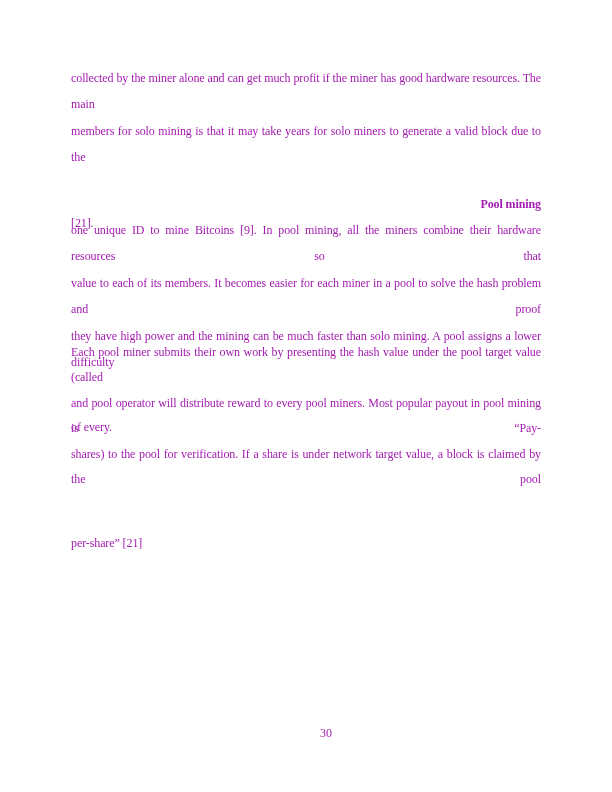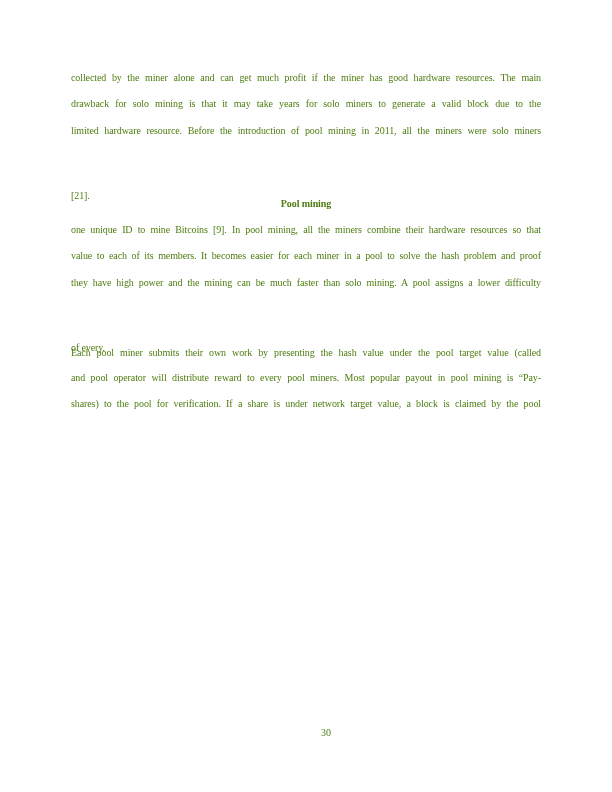--- a/index.html
+++ b/index.html
@@ -5,37 +5,37 @@
   html, body {
     margin: 0;
     padding: 0;
     background: #ffffff;
   }
   .page {
     position: relative;
     width: 612px;
     height: 792px;
     background: #ffffff;
-    color: #4d7c0f;
+    color: #a21caf;
     font-family: "Liberation Serif", "DejaVu Serif", serif;
-    font-size: 10px;
+    font-size: 12px;
     overflow: hidden;
   }
   .textblock {
     position: absolute;
     left: 71px;
     width: 470px;
     letter-spacing: -0.1px;
   }
   .block-a { top: 65px;  line-height: 26.4px; }
   .block-b { top: 190.5px; line-height: 26.4px; }
   .block-c { top: 340px; line-height: 25.4px; }
   .heading {
     font-weight: bold;
-    text-align: center;
+    text-align: right;
   }
   
   .jline {
     text-align: justify;
     text-align-last: justify;
   }
   .jline-last {
     text-align: justify;
     text-align-last: left;
     margin-top: 39px;
@@ -50,36 +50,36 @@
     margin-left: 20px;
   }
 </style>
 </head>
 <body>
 
 <div class="page">
 
   <div class="textblock block-a">
       <div class="jline">collected by the miner alone and can get much profit if the miner has good hardware resources. The main</div>
-      <div class="jline">drawback for solo mining is that it may take years for solo miners to generate a valid block due to the</div>
-      <div class="jline">limited hardware resource. Before the introduction of pool mining in 2011, all the miners were solo miners</div>
+      <div class="jline">members for solo mining is that it may take years for solo miners to generate a valid block due to the</div>
       <div class="jline jline-last">[21].</div>
     </div>
 
   <div class="textblock block-b">
     <div class="heading">Pool mining</div>
     <div>
         <div class="jline">one unique ID to mine Bitcoins [9]. In pool mining, all the miners combine their hardware resources so that</div>
         <div class="jline">value to each of its members. It becomes easier for each miner in a pool to solve the hash problem and proof</div>
         <div class="jline">they have high power and the mining can be much faster than solo mining. A pool assigns a lower difficulty</div>
         <div class="jline jline-last">of every.</div>
       </div>
   </div>
 
   <div class="textblock block-c">
       <div class="jline">Each pool miner submits their own work by presenting the hash value under the pool target value (called</div>
       <div class="jline">and pool operator will distribute reward to every pool miners. Most popular payout in pool mining is “Pay-</div>
       <div class="jline">shares) to the pool for verification. If a share is under network target value, a block is claimed by the pool</div>
+      <div class="jline jline-last">per-share” [21]</div>
     </div>
 
   <div class="page-number">30</div>
 
 </div>
 
 </body></html>

